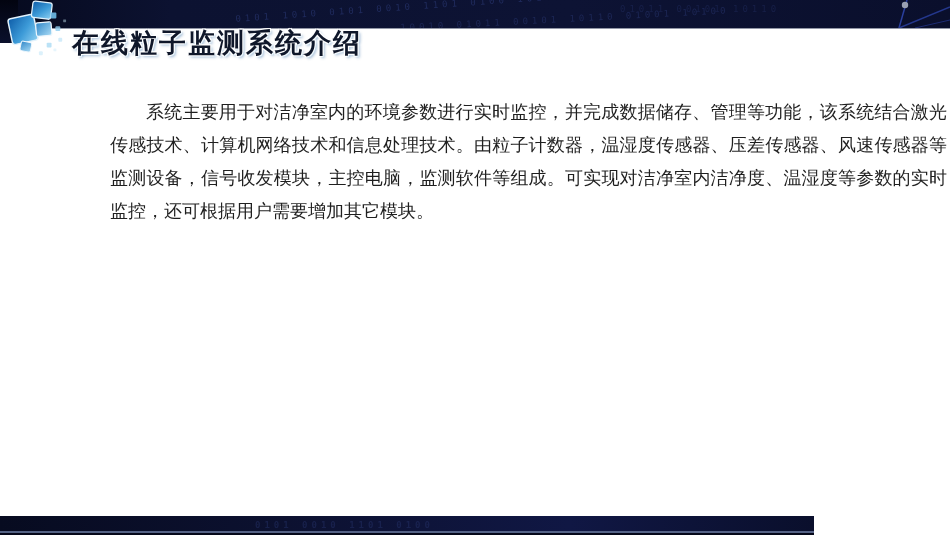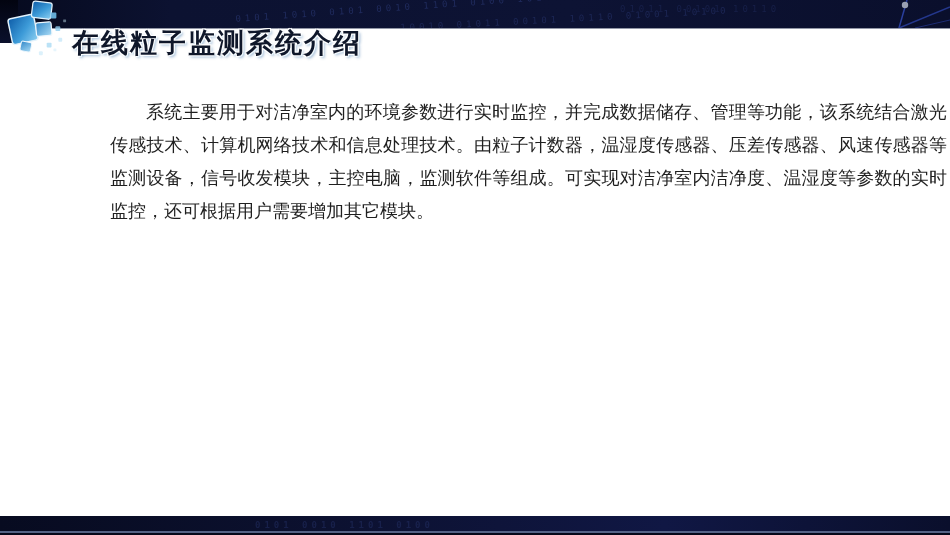--- a/index.html
+++ b/index.html
@@ -19,21 +19,21 @@
     font-family:"DejaVu Sans Mono",monospace;font-size:9px;letter-spacing:4px;
     white-space:nowrap;user-select:none;
   }
   .bin.b1{left:235px;top:1px;transform:rotate(-4deg);}
   .bin.b2{left:400px;top:14px;transform:rotate(-3deg);opacity:.6;}
   .bin.b3{left:255px;top:4px;opacity:.45;}
   .bin.b4{left:620px;top:4px;opacity:.4;}
   .net-lines{position:absolute;right:0;top:0;width:95px;height:28px;}
   
   .bottom-band{
-    position:absolute;left:0;bottom:0;width:950px;height:19px;
+    position:absolute;left:0;bottom:0;width:814px;height:19px;
     background:linear-gradient(90deg,#070b20 0%,#0c1130 35%,#101744 70%,#0a0f2c 100%);
     overflow:hidden;z-index:2;font-weight:bold;
   }
   .bottom-line{
     position:absolute;left:0;bottom:2px;width:950px;height:2px;
     background:#5d6b8f;opacity:.9;
   }
   .bottom-edge{
     position:absolute;left:0;bottom:0;width:950px;height:2px;background:#05081a;
   }

